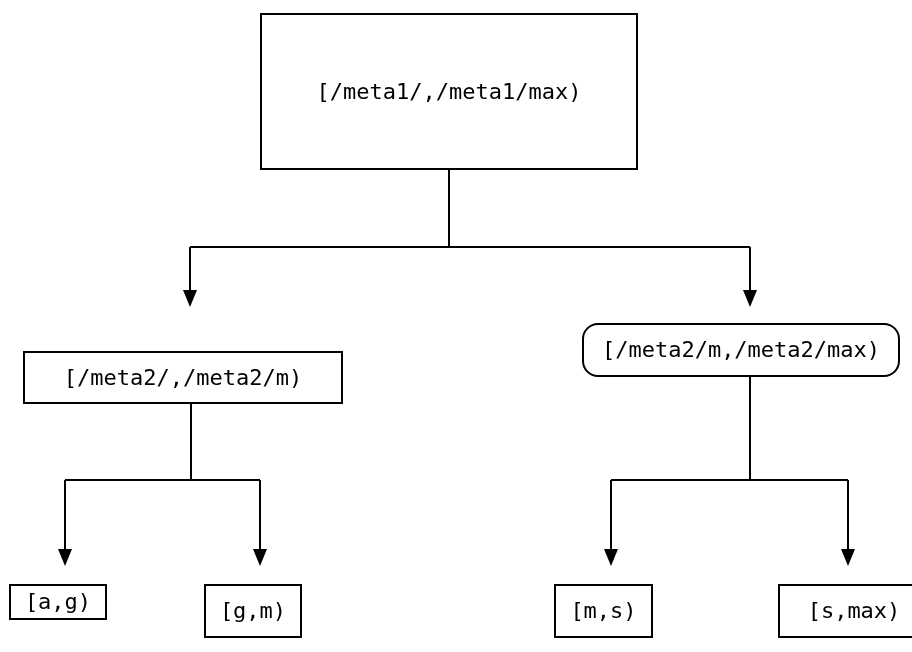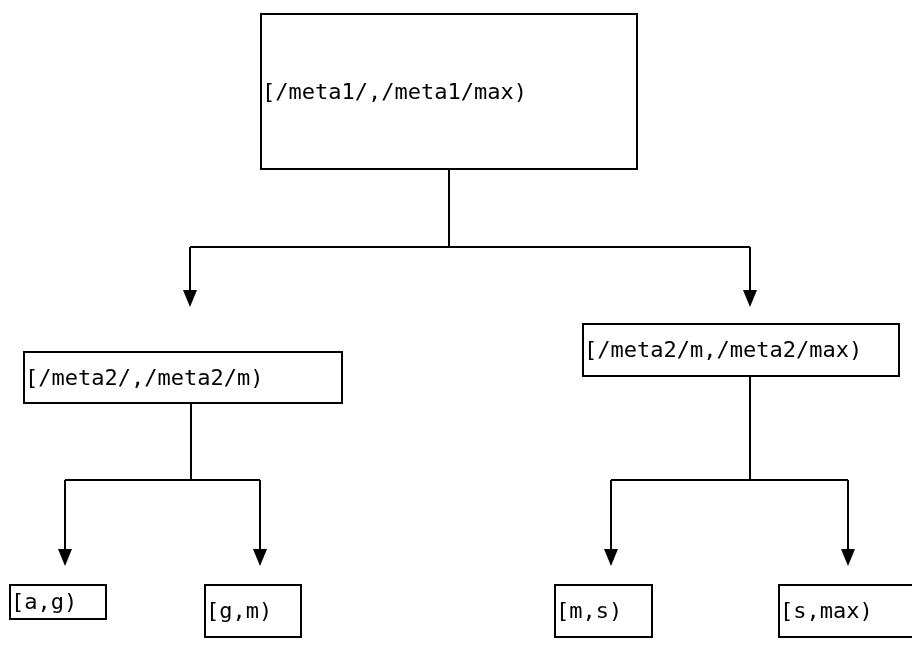--- a/index.html
+++ b/index.html
@@ -22,29 +22,29 @@
     width: 912px;
     height: 652px;
   }
   .node {
     position: absolute;
     box-sizing: border-box;
     border: 2px solid #000000;
     background: #ffffff;
     display: flex;
     align-items: center;
-    justify-content: flex-start;
+    justify-content: center;
     font-size: 22px;
     line-height: 1;
     color: #000000;
     white-space: nowrap;
   }
   .node-root   { left: 260px; top: 13px;  width: 378px; height: 157px; }
   .node-mleft  { left: 23px;  top: 324px; width: 320px; height: 53px; margin-top: 27px;  }
-  .node-mright { left: 582px; top: 323px; width: 318px; height: 54px;  }
+  .node-mright { left: 582px; top: 323px; width: 318px; height: 54px; border-radius: 16px;  }
   .node-leaf1  { left: 9px;   top: 584px; width: 98px;  height: 36px;  }
   .node-leaf2  { left: 204px; top: 584px; width: 98px;  height: 54px;  }
   .node-leaf3  { left: 554px; top: 584px; width: 99px;  height: 54px;  }
   .node-leaf4  { left: 778px; top: 584px; width: 152px; height: 54px;  }
 </style>
 </head>
 <body>
 
 <div class="stage">
 

